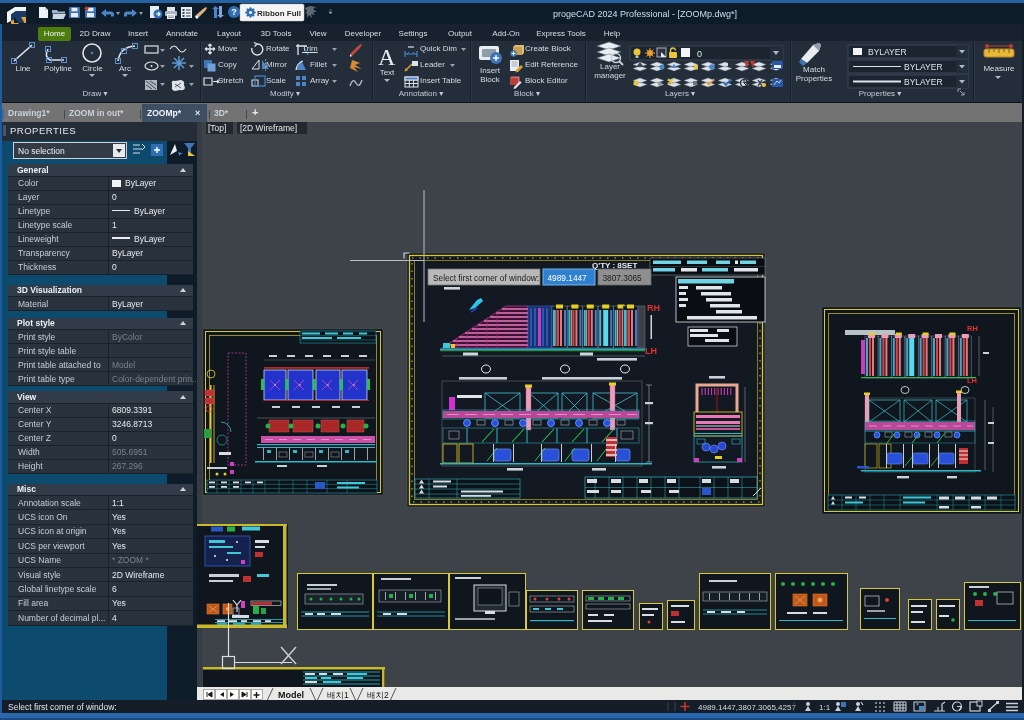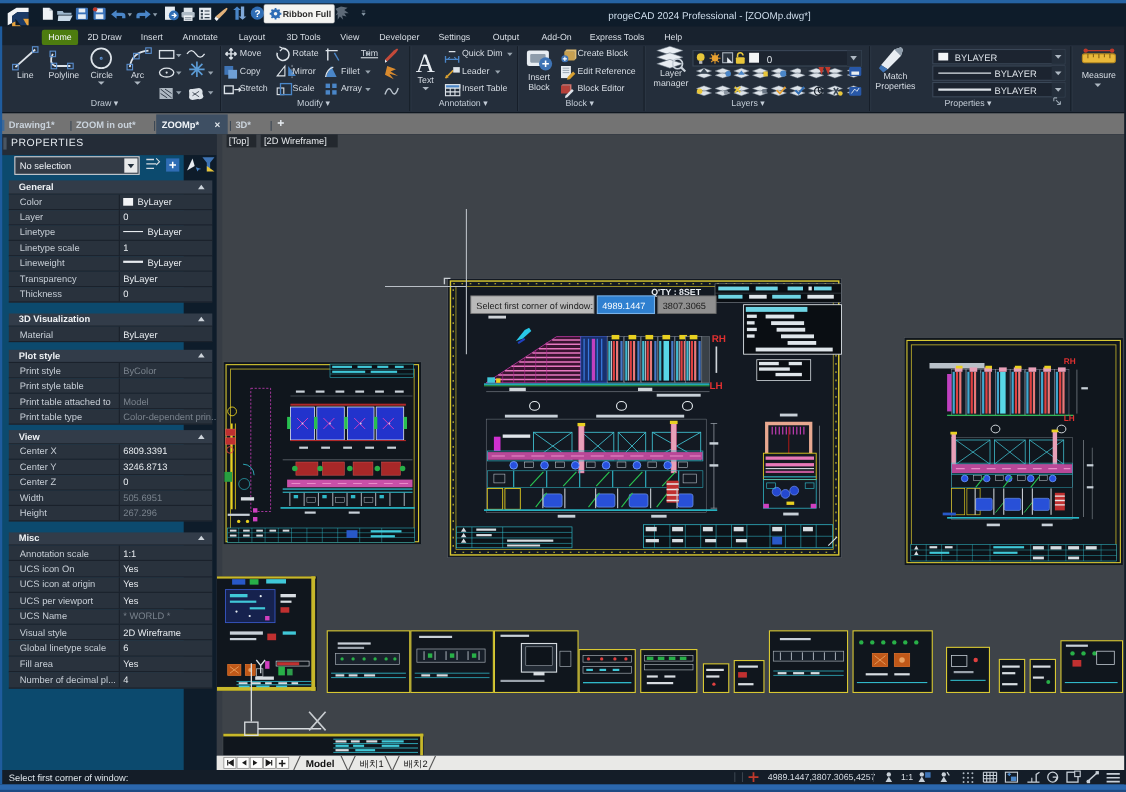--- a/index.html
+++ b/index.html
@@ -436,21 +436,21 @@
   <div class="biglabel" style="left:78px;top:23px;width:29px;">Circle</div>
   <div class="biglabel" style="left:112px;top:23px;width:26px;">Arc</div>
   <div class="dd" style="left:89px;top:33px;"></div>
   <div class="dd" style="left:122px;top:33px;"></div>
   <div class="stext" style="left:218px;top:3px;">Move</div>
   <div class="stext" style="left:218px;top:19px;">Copy</div>
   <div class="stext" style="left:218px;top:35px;">Stretch</div>
   <div class="stext" style="left:266px;top:3px;">Rotate</div>
   <div class="stext" style="left:266px;top:19px;">Mirror</div>
   <div class="stext" style="left:266px;top:35px;">Scale</div>
-  <div class="stext" style="left:328px;top:3px;text-decoration:underline;">Trim</div>
+  <div class="stext" style="left:302px;top:3px;text-decoration:underline;">Trim</div>
   <div class="stext" style="left:310px;top:19px;">Fillet</div>
   <div class="stext" style="left:310px;top:35px;">Array</div>
   <div class="biglabel" style="left:372px;top:27px;width:30px;">Text</div>
   <div class="dd" style="left:384px;top:38px;"></div>
   <div class="stext" style="left:420px;top:3px;">Quick Dim</div>
   <div class="stext" style="left:420px;top:19px;">Leader</div>
   <div class="stext" style="left:420px;top:35px;">Insert Table</div>
   <div class="biglabel" style="left:475px;top:25px;width:30px;line-height:9px;">Insert Block</div>
   <div class="stext" style="left:525px;top:3px;">Create Block</div>
   <div class="stext" style="left:525px;top:19px;">Edit Reference</div>
@@ -630,21 +630,21 @@
       <span class="val">Yes</span>
     </div>
   <div class="prow" style="top:417.2px;height:14.4px;">
       <span class="lbl">UCS per viewport</span>
       <span class="vsep"></span>
       <span class="val">Yes</span>
     </div>
   <div class="prow" style="top:431.6px;height:14.4px;">
       <span class="lbl">UCS Name</span>
       <span class="vsep"></span>
-      <span class="val gray">* WORLD *</span>
+      <span class="val gray">* ZOOM *</span>
     </div>
   <div class="prow" style="top:446px;height:14.4px;">
       <span class="lbl">Visual style</span>
       <span class="vsep"></span>
       <span class="val">2D Wireframe</span>
     </div>
   <div class="prow" style="top:460.4px;height:14.4px;">
       <span class="lbl">Global linetype scale</span>
       <span class="vsep"></span>
       <span class="val">6</span>

